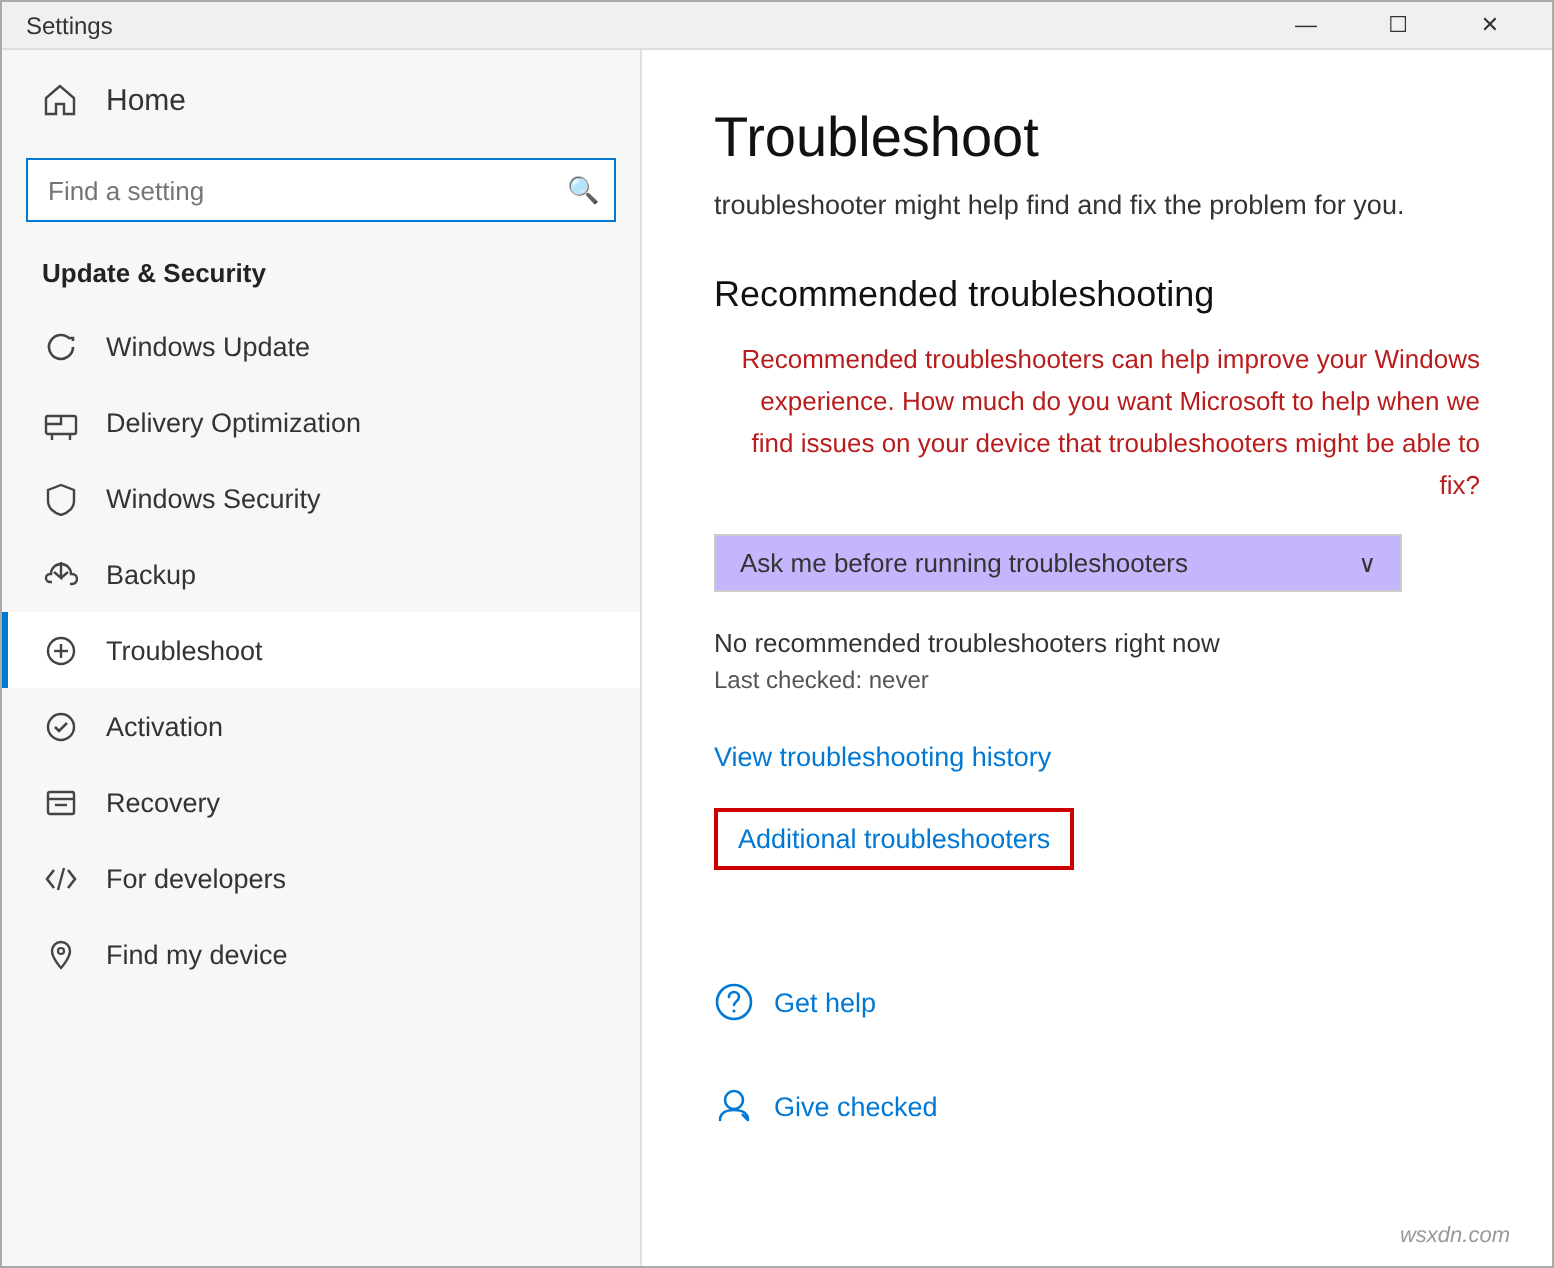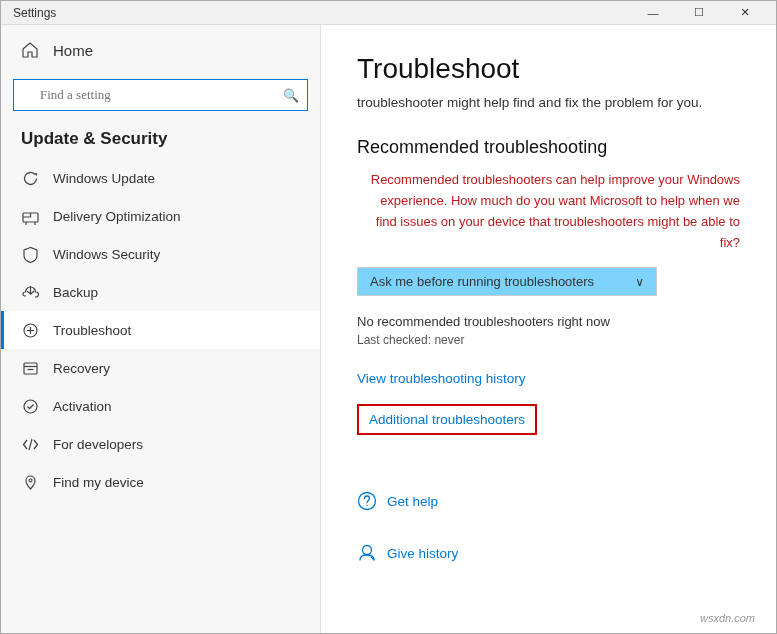--- a/index.html
+++ b/index.html
@@ -80,37 +80,36 @@
       text-align: right;
     }
     .sidebar-search {
       margin: 4px 12px 12px 12px;
       position: relative;
     }
     .sidebar-search input {
       width: 100%;
       height: 32px;
       border: 1.5px solid #0078d4;
-      padding: 0 32px 0 26px;
+      padding: 0 32px 0 10px;
       font-size: 13px;
       background: #fff;
       outline: none;
       color: #555;
-      font-family: Liberation Serif, serif;
     }
     .sidebar-search .search-icon {
       position: absolute;
       right: 8px;
       top: 50%;
       transform: translateY(-50%);
       font-size: 13px;
       color: #555;
     }
     .sidebar-section-title {
-      font-size: 17px;
+      font-size: 13px;
       font-weight: 700;
       color: #222;
       padding: 6px 20px 10px 20px;
     }
     .sidebar-item {
       display: flex;
       align-items: center;
       padding: 10px 20px;
       cursor: pointer;
       gap: 14px;
@@ -162,25 +161,25 @@
       line-height: 1.6;
       margin-bottom: 14px;
       text-align: right;
     }
     .dropdown-btn {
       display: flex;
       align-items: flex-end;
       justify-content: space-between;
       border: 1px solid #ccc;
       padding: 6px 12px;
-      background: #7dd3fc;
+      background: #c4b5fd;
       cursor: pointer;
       font-size: 13px;
       color: #333;
-      width: 300px;
+      width: 344px;
       margin-bottom: 18px;
     }
     .no-troubleshooters {
       font-size: 13px;
       color: #333;
       margin-bottom: 4px;
     }
     .last-checked {
       font-size: 12px;
       color: #555;
@@ -308,35 +307,35 @@
             <circle cx="8.5" cy="8.5" r="6.5" stroke="#444" stroke-width="1.2" fill="none"></circle>
             <line x1="5" y1="8.5" x2="12" y2="8.5" stroke="#444" stroke-width="1.2"></line>
             <line x1="8.5" y1="5" x2="8.5" y2="12" stroke="#444" stroke-width="1.2"></line>
           </svg>
         </span>
         <span>Troubleshoot</span>
       </div>
       <div class="sidebar-item">
         <span class="icon">
           <svg width="17" height="17" viewBox="0 0 17 17" fill="none">
+            <circle cx="8.5" cy="8.5" r="6.5" stroke="#444" stroke-width="1.2" fill="none"></circle>
+            <polyline points="5.5,8.5 7.5,10.5 11.5,6.5" stroke="#444" stroke-width="1.3" fill="none"></polyline>
+          </svg>
+        </span>
+        <span>Activation</span>
+      </div>
+      <div class="sidebar-item">
+        <span class="icon">
+          <svg width="17" height="17" viewBox="0 0 17 17" fill="none">
             <rect x="2" y="3" width="13" height="11" rx="1" stroke="#444" stroke-width="1.2" fill="none"></rect>
             <line x1="2" y1="6.5" x2="15" y2="6.5" stroke="#444" stroke-width="1.2"></line>
             <line x1="5.5" y1="9.5" x2="11.5" y2="9.5" stroke="#444" stroke-width="1.2"></line>
           </svg>
         </span>
         <span>Recovery</span>
-      </div>
-      <div class="sidebar-item">
-        <span class="icon">
-          <svg width="17" height="17" viewBox="0 0 17 17" fill="none">
-            <circle cx="8.5" cy="8.5" r="6.5" stroke="#444" stroke-width="1.2" fill="none"></circle>
-            <polyline points="5.5,8.5 7.5,10.5 11.5,6.5" stroke="#444" stroke-width="1.3" fill="none"></polyline>
-          </svg>
-        </span>
-        <span>Activation</span>
       </div>
       <div class="sidebar-item">
         <span class="icon">
           <svg width="17" height="17" viewBox="0 0 17 17" fill="none">
             <polyline points="5,4 1.5,8.5 5,13" stroke="#444" stroke-width="1.3" fill="none"></polyline>
             <polyline points="12,4 15.5,8.5 12,13" stroke="#444" stroke-width="1.3" fill="none"></polyline>
             <line x1="10" y1="3" x2="7" y2="14" stroke="#444" stroke-width="1.2"></line>
           </svg>
         </span>
         <span>For developers</span>
@@ -385,19 +384,19 @@
       </div>
 
       <div class="help-item">
         <span class="icon">
           <svg width="20" height="20" viewBox="0 0 20 20" fill="none">
             <circle cx="10" cy="7" r="4.5" stroke="#0078d4" stroke-width="1.3" fill="none"></circle>
             <path d="M3 17c0-3.5 3-5 7-5s7 1.5 7 5" stroke="#0078d4" stroke-width="1.3" fill="none" stroke-linecap="round"></path>
             <line x1="14" y1="14" x2="17" y2="17" stroke="#0078d4" stroke-width="1.3"></line>
           </svg>
         </span>
-        <a class="link" style="margin-bottom:0;">Give history</a>
+        <a class="link" style="margin-bottom:0;">Give checked</a>
       </div>
     </div>
   </div>
 </div>
 
 <div class="watermark">wsxdn.com</div>
 
 </body></html>

